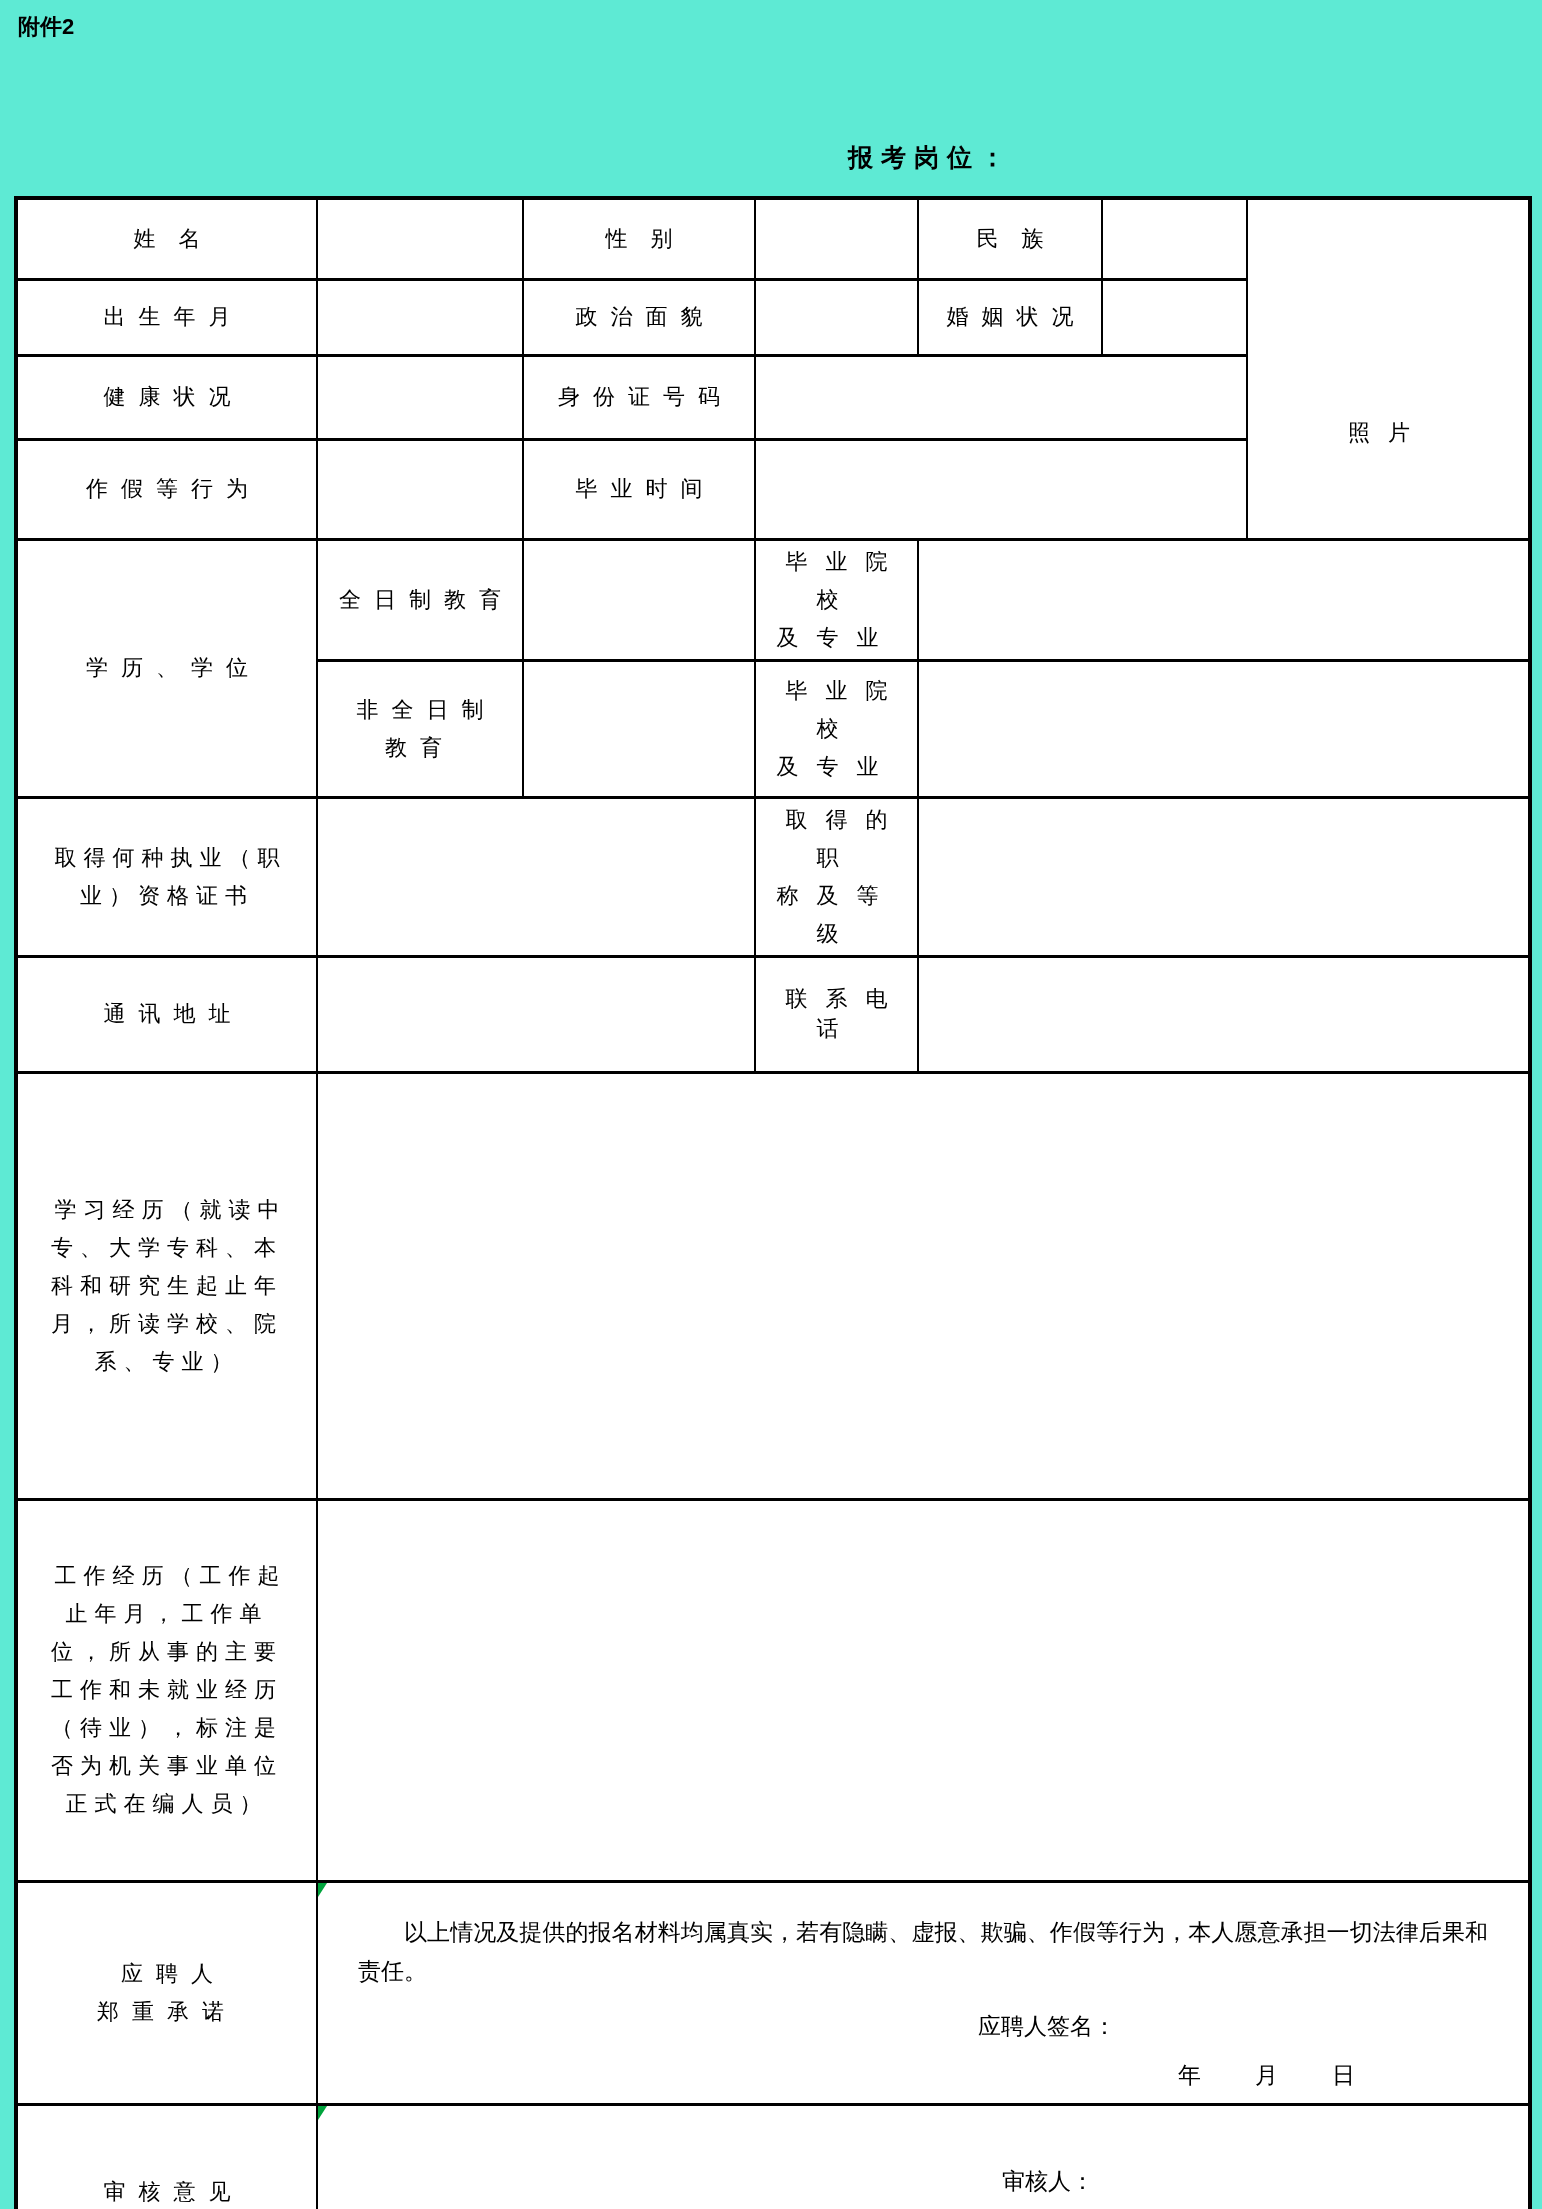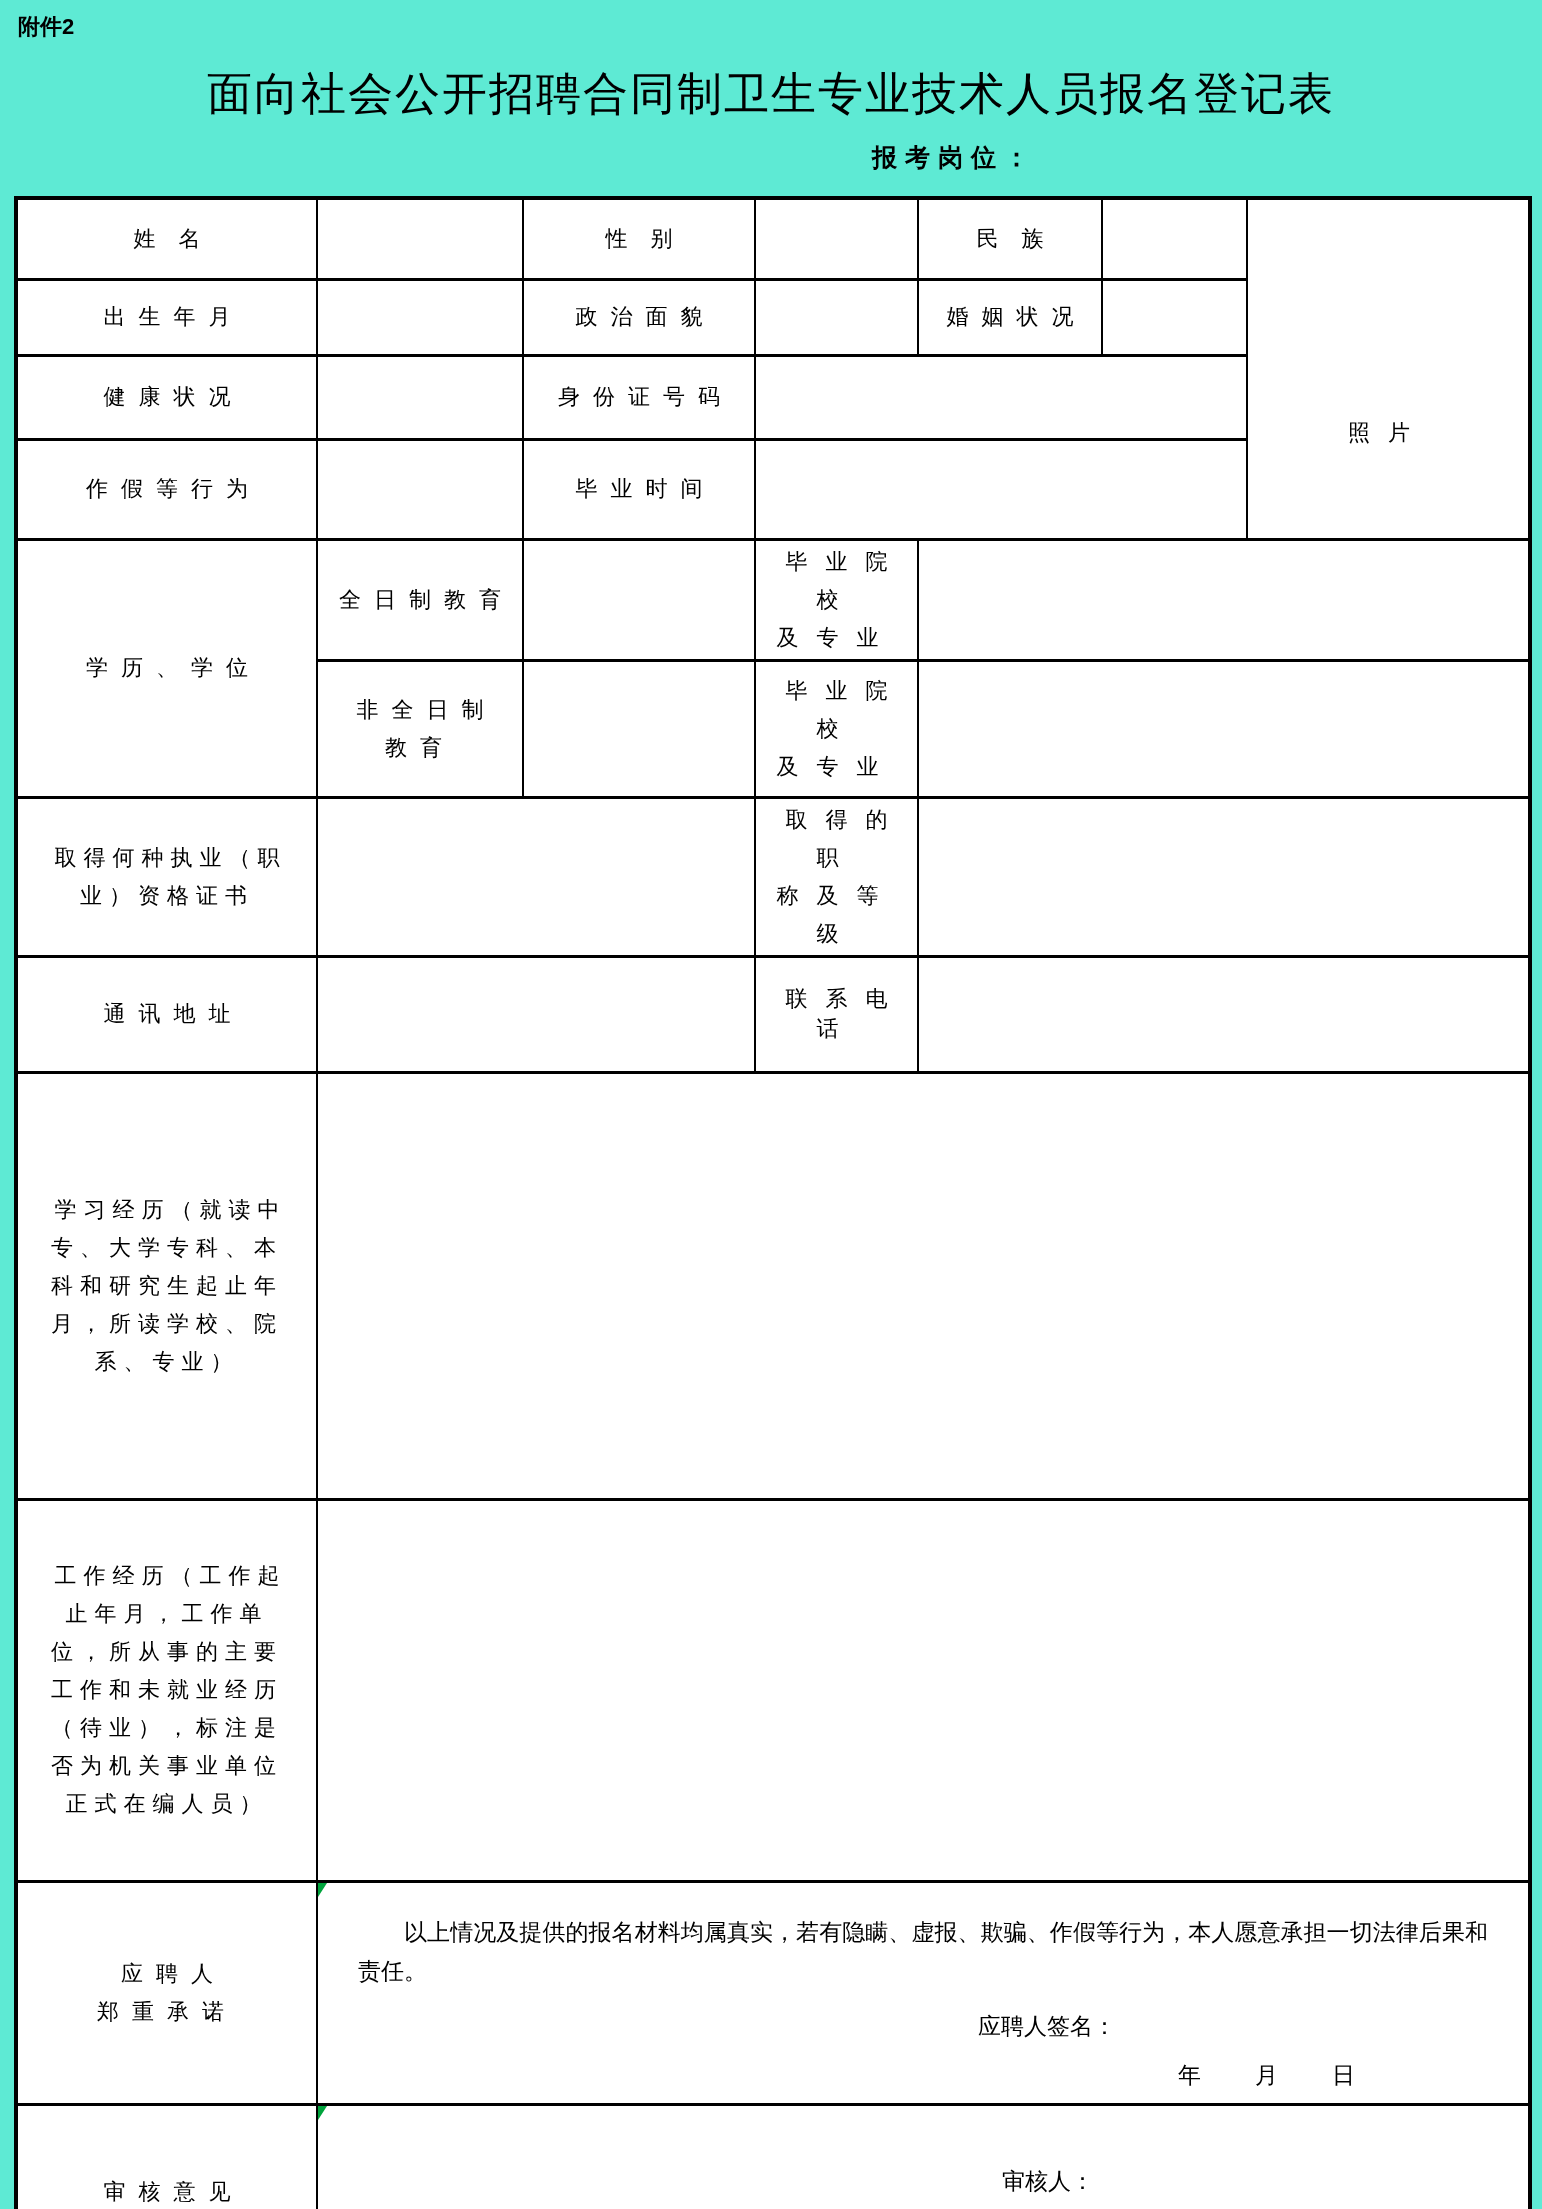--- a/index.html
+++ b/index.html
@@ -22,21 +22,21 @@
     text-align:center;
     font-size:45px; letter-spacing:2px;
     font-family:"Liberation Serif","DejaVu Serif",serif;
   }
   .header-line {
     position:absolute; top:141px; left:0; width:100%; height:32px;
     font-family:"Liberation Sans","DejaVu Sans",sans-serif;
     font-weight:bold; font-size:25px; letter-spacing:8px;
   }
   .apply-unit { position:absolute; left:23px; top:0; }
-  .apply-position { position:absolute; left:872px; top:0; }
+  .apply-position { position:absolute; left:848px; top:0; }
 
   table.form {
     position:absolute; left:14px; top:196px;
     width:1514px;
     border-collapse:collapse;
     table-layout:fixed;
     border:4px solid #000;
   }
   td {
     border:2px solid #000;
@@ -77,21 +77,20 @@
     border-bottom:14px solid transparent;
   }
 </style>
 </head>
 <body>
 
 <div class="page">
 
   <div class="attachment">附件2</div>
 
-  <div class="title">面向社会公开招聘合同制卫生专业技术人员报名登记表</div>
 
   <div class="header-line">
     <span class="apply-position">报考岗位：</span>
   </div>
 
   <table class="form">
     <colgroup>
       <col style="width:301px">
         <col style="width:206px">
         <col style="width:232px">

